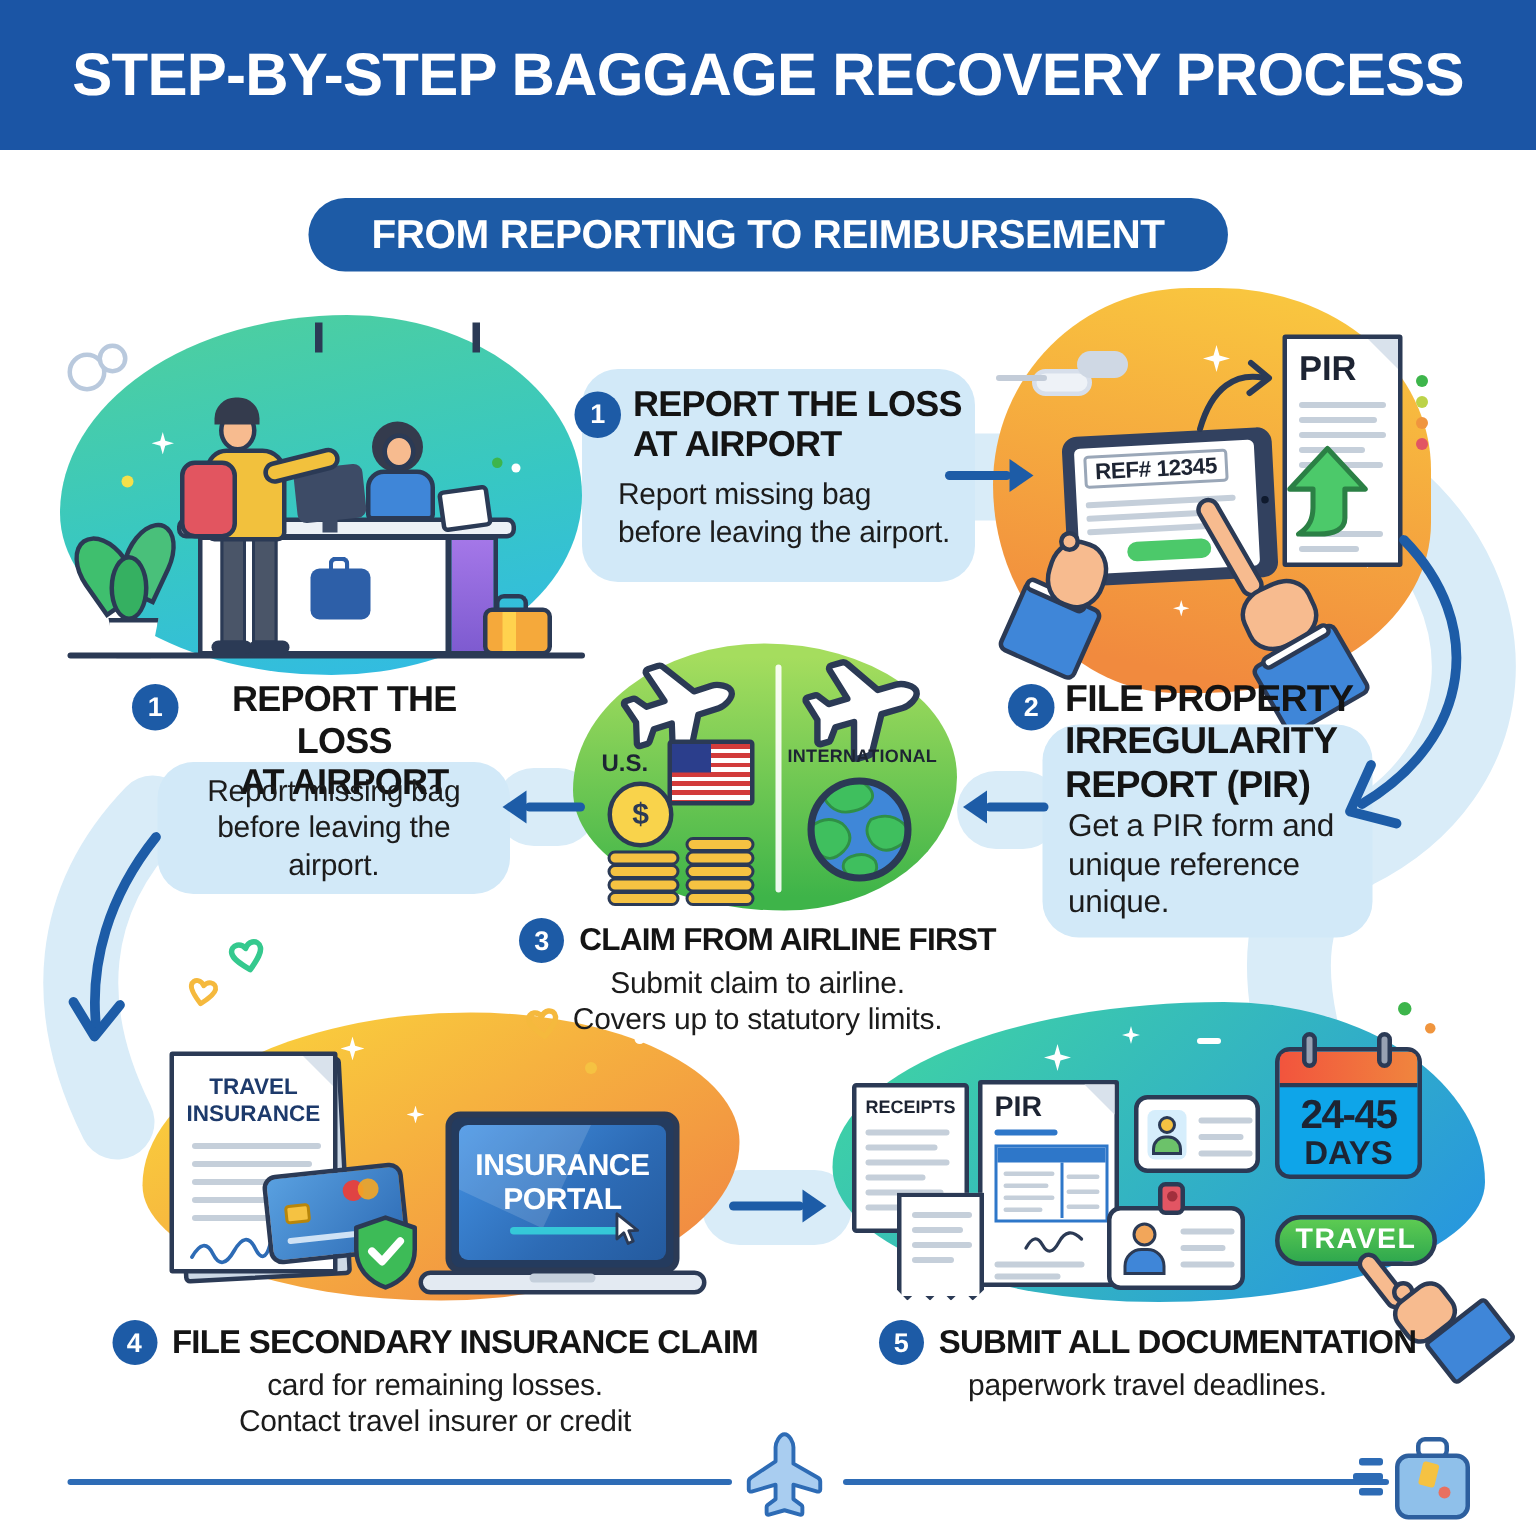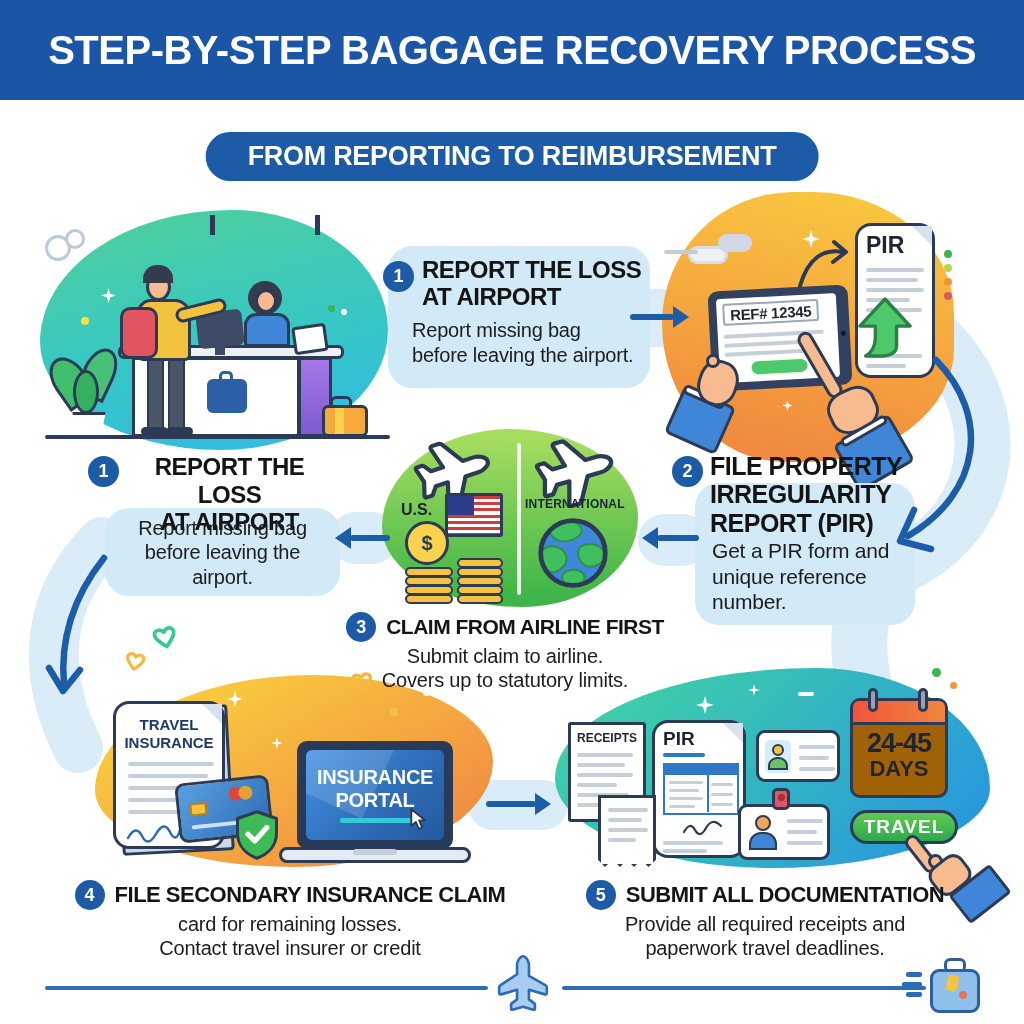--- a/index.html
+++ b/index.html
@@ -20,21 +20,21 @@
 .sdesc{position:absolute;color:#1c1c1c;letter-spacing:-.2px;z-index:4}
 .steprow{display:flex;align-items:center;justify-content:center;gap:10px}
 .steprow .nbadge{position:static;flex:0 0 auto;width:30px;height:30px}
 .harrow{position:absolute;height:6px;background:#1d5ca7;border-radius:3px;z-index:4}
 .harrow.right::after{content:"";position:absolute;right:-15px;top:-8px;border-left:16px solid #1d5ca7;border-top:11px solid transparent;border-bottom:11px solid transparent}
 .harrow.left::before{content:"";position:absolute;left:-15px;top:-8px;border-right:16px solid #1d5ca7;border-top:11px solid transparent;border-bottom:11px solid transparent}
 .ln{height:3.5px;background:#c5cfda;border-radius:2px}
 .bluln{height:4px;background:#2e77c9;border-radius:2px}
 .star{background:#fff;clip-path:polygon(50% 0,61% 39%,100% 50%,61% 61%,50% 100%,39% 61%,0 50%,39% 39%)}
 .dot{border-radius:50%}
-.doc{position:absolute;background:#fff;border:3px solid #2b3a55;border-radius:16px}
+.doc{position:absolute;background:#fff;border:3px solid #2b3a55;border-radius:2px}
 .fold{position:absolute;top:0;right:0;width:0;height:0;border-top:20px solid #d9e2ec;border-left:20px solid transparent}
 .skin{background:#f7bb8f;border:3px solid #2b3a55}
 .sleeve{position:absolute;background:#3f86d8;border:3px solid #2b3a55;border-radius:6px}
 svg.layer{position:absolute;left:0;top:0;z-index:1;pointer-events:none}
 svg.layer.top{z-index:5}
 .navytxt{color:#1d3a6b;font-weight:bold}
 </style>
 </head>
 <body>
 
@@ -234,21 +234,21 @@
   <div class="callout" style="left:695px;top:483px;width:220px;height:142px"></div>
   <div class="badge" style="left:672px;top:456px;width:31px;height:31px">2</div>
   <div class="sttl" style="left:710px;top:452px;font-size:25px;line-height:1.13">
     <span style="display:block">FILE PROPERTY</span>
     <span style="display:block">IRREGULARITY</span>
     <span style="display:block">REPORT (PIR)</span>
   </div>
   <div class="sdesc" style="left:712px;top:538px;font-size:21px;line-height:1.22">
     <span style="display:block">Get a PIR form and</span>
     <span style="display:block">unique reference</span>
-    <span style="display:block">number.</span>
+    <span style="display:block">unique.</span>
   </div>
 
   <div class="abs" style="left:330px;top:612px;width:350px;text-align:center;z-index:4">
     <div class="steprow">
       <span class="badge nbadge">3</span>
       <span class="sttl" style="position:static;font-size:21px">CLAIM FROM AIRLINE FIRST</span>
     </div>
     <div class="sdesc" style="position:static;font-size:20px;line-height:1.18;margin-top:3px">
       <span style="display:block">Submit claim to airline.</span>
       <span style="display:block">Covers up to statutory limits.</span>
@@ -395,21 +395,21 @@
     <div class="abs" style="left:188px;top:144px;width:92px;height:56px;background:#fff;border:3px solid #2b3a55;border-radius:9px;z-index:2">
       <i class="dot" style="left:14px;top:8px;width:16px;height:16px;background:#f2a65a;border:2.5px solid #2b3a55"></i>
       <i style="left:8px;top:25px;width:28px;height:18px;background:#3f86d8;border:2.5px solid #2b3a55;border-radius:12px 12px 0 0"></i>
       <i class="ln" style="left:46px;top:12px;width:36px"></i>
       <i class="ln" style="left:46px;top:23px;width:30px"></i>
       <i class="ln" style="left:46px;top:34px;width:36px"></i>
     </div>
 
     <i style="left:318px;top:28px;width:10px;height:24px;background:#97a1b2;border:3px solid #2b3a55;border-radius:5px;z-index:3"></i>
     <i style="left:368px;top:28px;width:10px;height:24px;background:#97a1b2;border:3px solid #2b3a55;border-radius:5px;z-index:3"></i>
-    <div class="abs" style="left:300px;top:38px;width:98px;height:100px;background:#a16207;border:3.5px solid #2b3a55;border-radius:10px;z-index:2">
+    <div class="abs" style="left:300px;top:38px;width:98px;height:88px;background:#0ea5e9;border:3.5px solid #2b3a55;border-radius:10px;z-index:2">
       <i style="left:0;top:0;width:100%;height:24px;background:linear-gradient(90deg,#f2543d,#f0853e);border-bottom:3px solid #2b3a55;border-radius:6px 6px 0 0"></i>
       <div style="position:absolute;left:0;top:28px;width:100%;text-align:center;font-weight:bold;color:#1d2433;line-height:1.05">
         <span style="display:block;font-size:27px;letter-spacing:-1px">24-45</span>
         <span style="display:block;font-size:22px">DAYS</span>
       </div>
     </div>
 
     <div class="abs" style="left:300px;top:150px;width:108px;height:34px;background:linear-gradient(180deg,#5dcb52,#2fa84e);border:3px solid #2b3a55;border-radius:18px;display:flex;align-items:center;justify-content:center;color:#fff;font-weight:bold;font-size:19px;letter-spacing:1px;z-index:3">
         <span>TRAVEL</span>
       </div>
@@ -423,21 +423,20 @@
       <i class="sleeve" style="left:52px;top:44px;width:52px;height:36px;transform:rotate(-38deg);border-radius:4px"></i>
     </div>
   </div>
 
   <div class="abs" style="left:545px;top:880px;width:440px;text-align:center;z-index:4">
     <div class="steprow">
       <span class="badge nbadge">5</span>
       <span class="sttl" style="position:static;font-size:22px">SUBMIT ALL DOCUMENTATION</span>
     </div>
     <div class="sdesc" style="position:static;font-size:20px;line-height:1.18;margin-top:3px">
-      <span style="display:block">Provide all required receipts and</span>
       <span style="display:block">paperwork travel deadlines.</span>
     </div>
   </div>
 
   <i style="left:45px;top:986px;width:443px;height:4px;background:#2e6cb6;border-radius:2px;z-index:2"></i>
   <svg class="abs" style="left:492px;top:952px;transform:rotate(-90deg);z-index:2" width="62" height="62" fill="#a9cdf0" stroke="#2d6bb5" stroke-width="28" stroke-linejoin="round">
       <use href="#plane"></use>
     </svg>
   <i style="left:562px;top:986px;width:364px;height:4px;background:#2e6cb6;border-radius:2px;z-index:2"></i>
   <i style="left:906px;top:972px;width:16px;height:4.5px;background:#2d6bb5;border-radius:2px;z-index:2"></i>

